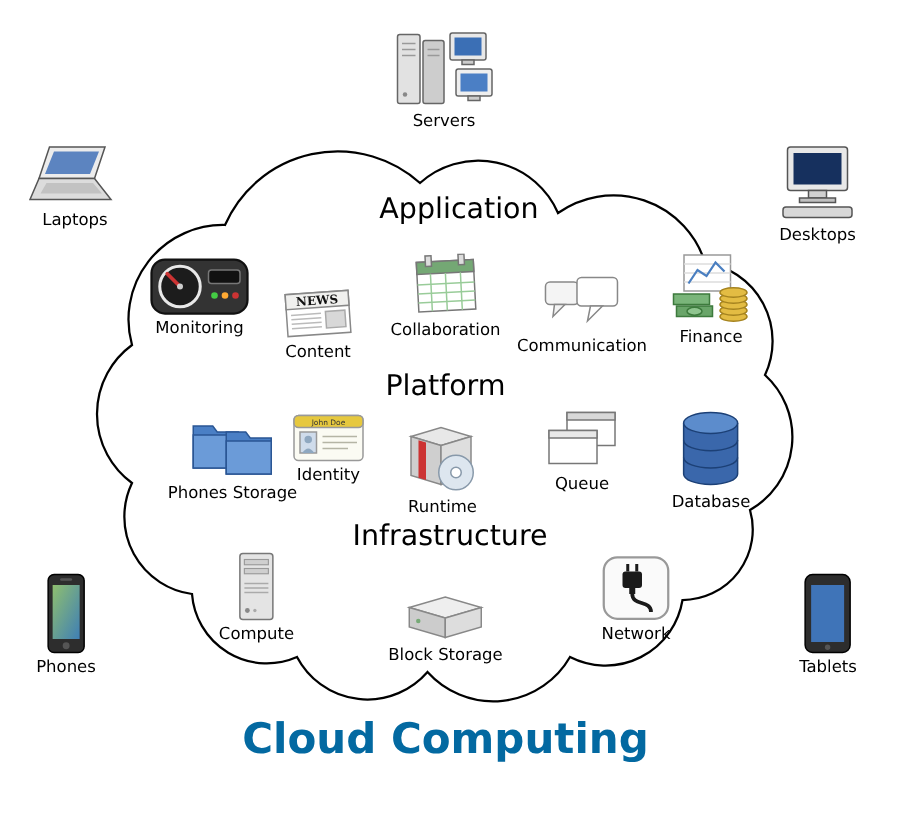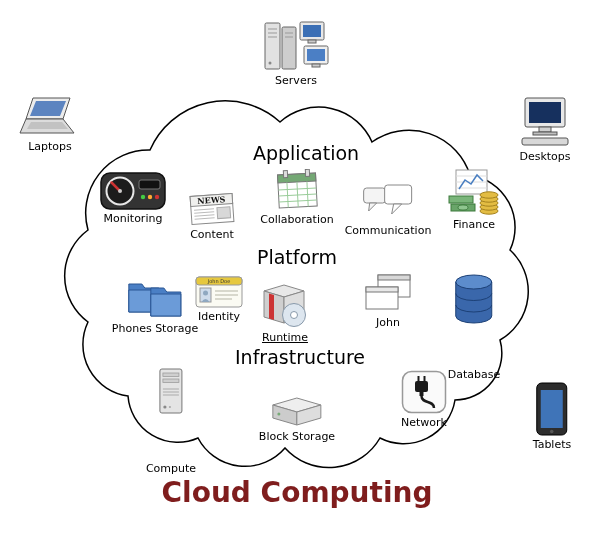--- a/index.html
+++ b/index.html
@@ -3,21 +3,21 @@
 <meta charset="utf-8">
 <style>
   * { margin:0; padding:0; box-sizing:border-box; }
   html,body { background:#ffffff; }
   body { font-family:"DejaVu Sans", sans-serif; color:#000; }
   .diagram { position:relative; width:600px; height:543px; background:#fff; overflow:hidden; }
   .cloud-svg { position:absolute; left:0; top:0; }
   .node { position:absolute; display:flex; flex-direction:column; align-items:center; transform:translateX(-50%); }
   .node .label { font-size:11px; line-height:1.2; margin-top:2px; white-space:nowrap; color:#000; text-align:center; }
   .layer-label { position:absolute; transform:translateX(-50%); font-size:19px; color:#000; white-space:nowrap; }
-  .diagram-title { position:absolute; left:297px; top:476px; transform:translateX(-50%); font-size:28px; font-weight:bold; white-space:nowrap; color:#7f1d1d; }
+  .diagram-title { position:absolute; left:297px; top:476px; transform:translateX(-50%); font-size:28px; font-weight:bold; white-space:nowrap; color:#0369a1; }
 </style>
 </head>
 <body>
 
 <div class="diagram">
 
   <svg class="cloud-svg" width="600" height="543" viewBox="0 0 600 543">
     <path d="M 150 150
          A 82 82 0 0 1 280 122
          A 58 58 0 0 1 372 142
@@ -69,31 +69,46 @@
     <svg width="58" height="52" viewBox="0 0 58 52">
       <rect x="9" y="2" width="40" height="29" rx="2" fill="#e8e8e8" stroke="#555"></rect>
       <rect x="13" y="6" width="32" height="21" fill="#16305e"></rect>
       <rect x="23" y="31" width="12" height="5" fill="#d0d0d0" stroke="#555"></rect>
       <rect x="17" y="36" width="24" height="3" fill="#c0c0c0" stroke="#555"></rect>
       <rect x="6" y="42" width="46" height="7" rx="2" fill="#d8d8d8" stroke="#555"></rect>
     </svg>
     <div class="label">Desktops</div>
   </div>
 
+  <div class="node" style="left:44px; top:382px;">
+    <svg width="32" height="54" viewBox="0 0 32 54">
+      <defs>
+        <linearGradient id="phScr" x1="0" y1="0" x2="1" y2="1">
+          <stop offset="0" stop-color="#8fbf6f"></stop>
+            <stop offset="1" stop-color="#3f7fb5"></stop>
+        </linearGradient>
+      </defs>
+      <rect x="4" y="1" width="24" height="52" rx="4" fill="#2d2d2d" stroke="#000"></rect>
+      <rect x="7" y="8" width="18" height="36" fill="url(#phScr)"></rect>
+      <circle cx="16" cy="48.5" r="2.3" fill="#555"></circle>
+      <rect x="12" y="3.5" width="8" height="1.6" rx="0.8" fill="#555"></rect>
+    </svg>
+    <div class="label">Phones</div>
+  </div>
 
   <div class="node" style="left:552px; top:382px;">
     <svg width="36" height="54" viewBox="0 0 36 54">
       <rect x="3" y="1" width="30" height="52" rx="5" fill="#2d2d2d" stroke="#000"></rect>
       <rect x="7" y="8" width="22" height="38" fill="#3f74b8"></rect>
       <circle cx="18" cy="49.5" r="1.8" fill="#555"></circle>
     </svg>
     <div class="label">Tablets</div>
   </div>
 
-  <div class="layer-label" style="left:306px; top:142px;text-align:center;">Application</div>
+  <div class="layer-label" style="left:306px; top:128px;text-align:center;">Application</div>
   <div class="layer-label" style="left:297px; top:246px;">Platform</div>
   <div class="layer-label" style="left:300px; top:346px;">Infrastructure</div>
 
   <div class="node" style="left:133px; top:172px;">
     <svg width="66" height="38" viewBox="0 0 66 38">
       <rect x="1" y="1" width="64" height="36" rx="9" fill="#333" stroke="#111" stroke-width="1.5"></rect>
       <circle cx="20" cy="19" r="13.5" fill="#1c1c1c" stroke="#e8e8e8" stroke-width="2"></circle>
       <line x1="20" y1="19" x2="11.5" y2="10.5" stroke="#cc3333" stroke-width="2.5" stroke-linecap="round"></line>
       <circle cx="20" cy="19" r="2" fill="#ccc"></circle>
       <rect x="39" y="8" width="21" height="9" rx="2" fill="#111" stroke="#777"></rect>
@@ -197,53 +212,53 @@
       <rect x="5" y="12" width="11" height="14" fill="#cfdceb" stroke="#999"></rect>
       <circle cx="10.5" cy="17" r="2.5" fill="#8fa8c0"></circle>
       <path d="M6.5 26 q4 -6 8 0" fill="#8fa8c0"></path>
       <line x1="20" y1="15" x2="43" y2="15" stroke="#b5b5a5"></line>
       <line x1="20" y1="19" x2="43" y2="19" stroke="#b5b5a5"></line>
       <line x1="20" y1="23" x2="37" y2="23" stroke="#b5b5a5"></line>
     </svg>
     <div class="label">Identity</div>
   </div>
 
-  <div class="node" style="left:285px; top:279px;text-decoration:underline;">
+  <div class="node" style="left:295px; top:279px;">
     <svg width="54" height="50" viewBox="0 0 54 50">
       <polygon points="6,12 26,6 46,12 26,18" fill="#e8e8e8" stroke="#888"></polygon>
       <polygon points="6,12 26,18 26,44 6,38" fill="#cfcfcf" stroke="#888"></polygon>
       <polygon points="46,12 26,18 26,44 46,38" fill="#dedede" stroke="#888"></polygon>
       <polygon points="11,14.5 16,16 16,41 11,39.5" fill="#cc3333"></polygon>
       <circle cx="36" cy="36" r="11.5" fill="#dde6ef" stroke="#8899aa"></circle>
       <circle cx="36" cy="36" r="3.5" fill="#ffffff" stroke="#8899aa"></circle>
     </svg>
     <div class="label">Runtime</div>
   </div>
 
   <div class="node" style="left:388px; top:273px;">
     <svg width="48" height="41" viewBox="0 0 48 41">
       <rect x="14" y="2" width="32" height="22" fill="#fff" stroke="#777"></rect>
       <rect x="14" y="2" width="32" height="5" fill="#d8d8d8" stroke="#777"></rect>
       <rect x="2" y="14" width="32" height="22" fill="#fff" stroke="#777"></rect>
       <rect x="2" y="14" width="32" height="5" fill="#e8e8e8" stroke="#777"></rect>
     </svg>
-    <div class="label">John</div>
-  </div>
-
-  <div class="node" style="left:474px; top:272px;gap:40px;">
+    <div class="label">Queue</div>
+  </div>
+
+  <div class="node" style="left:474px; top:272px;">
     <svg width="44" height="54" viewBox="0 0 44 54">
       <path d="M4 10 L4 44 A 18 7 0 0 0 40 44 L40 10" fill="#3a67ab" stroke="#1c4076"></path>
       <path d="M4 33 A 18 7 0 0 0 40 33" fill="none" stroke="#1c4076"></path>
       <path d="M4 21.5 A 18 7 0 0 0 40 21.5" fill="none" stroke="#1c4076"></path>
       <ellipse cx="22" cy="10" rx="18" ry="7" fill="#5c8ccc" stroke="#1c4076"></ellipse>
     </svg>
     <div class="label">Database</div>
   </div>
 
-  <div class="node" style="left:171px; top:368px;gap:46px;">
+  <div class="node" style="left:171px; top:368px;">
     <svg width="32" height="46" viewBox="0 0 32 46">
       <rect x="5" y="1" width="22" height="44" rx="2" fill="#e4e4e4" stroke="#777"></rect>
       <rect x="8" y="5" width="16" height="3.5" fill="#cfcfcf" stroke="#999" stroke-width="0.75"></rect>
       <rect x="8" y="11" width="16" height="3.5" fill="#cfcfcf" stroke="#999" stroke-width="0.75"></rect>
       <line x1="8" y1="21" x2="24" y2="21" stroke="#aaa"></line>
       <line x1="8" y1="24" x2="24" y2="24" stroke="#aaa"></line>
       <line x1="8" y1="27" x2="24" y2="27" stroke="#aaa"></line>
       <circle cx="10" cy="39" r="1.6" fill="#888"></circle>
       <circle cx="15" cy="39" r="1.1" fill="#aaa"></circle>
     </svg>

